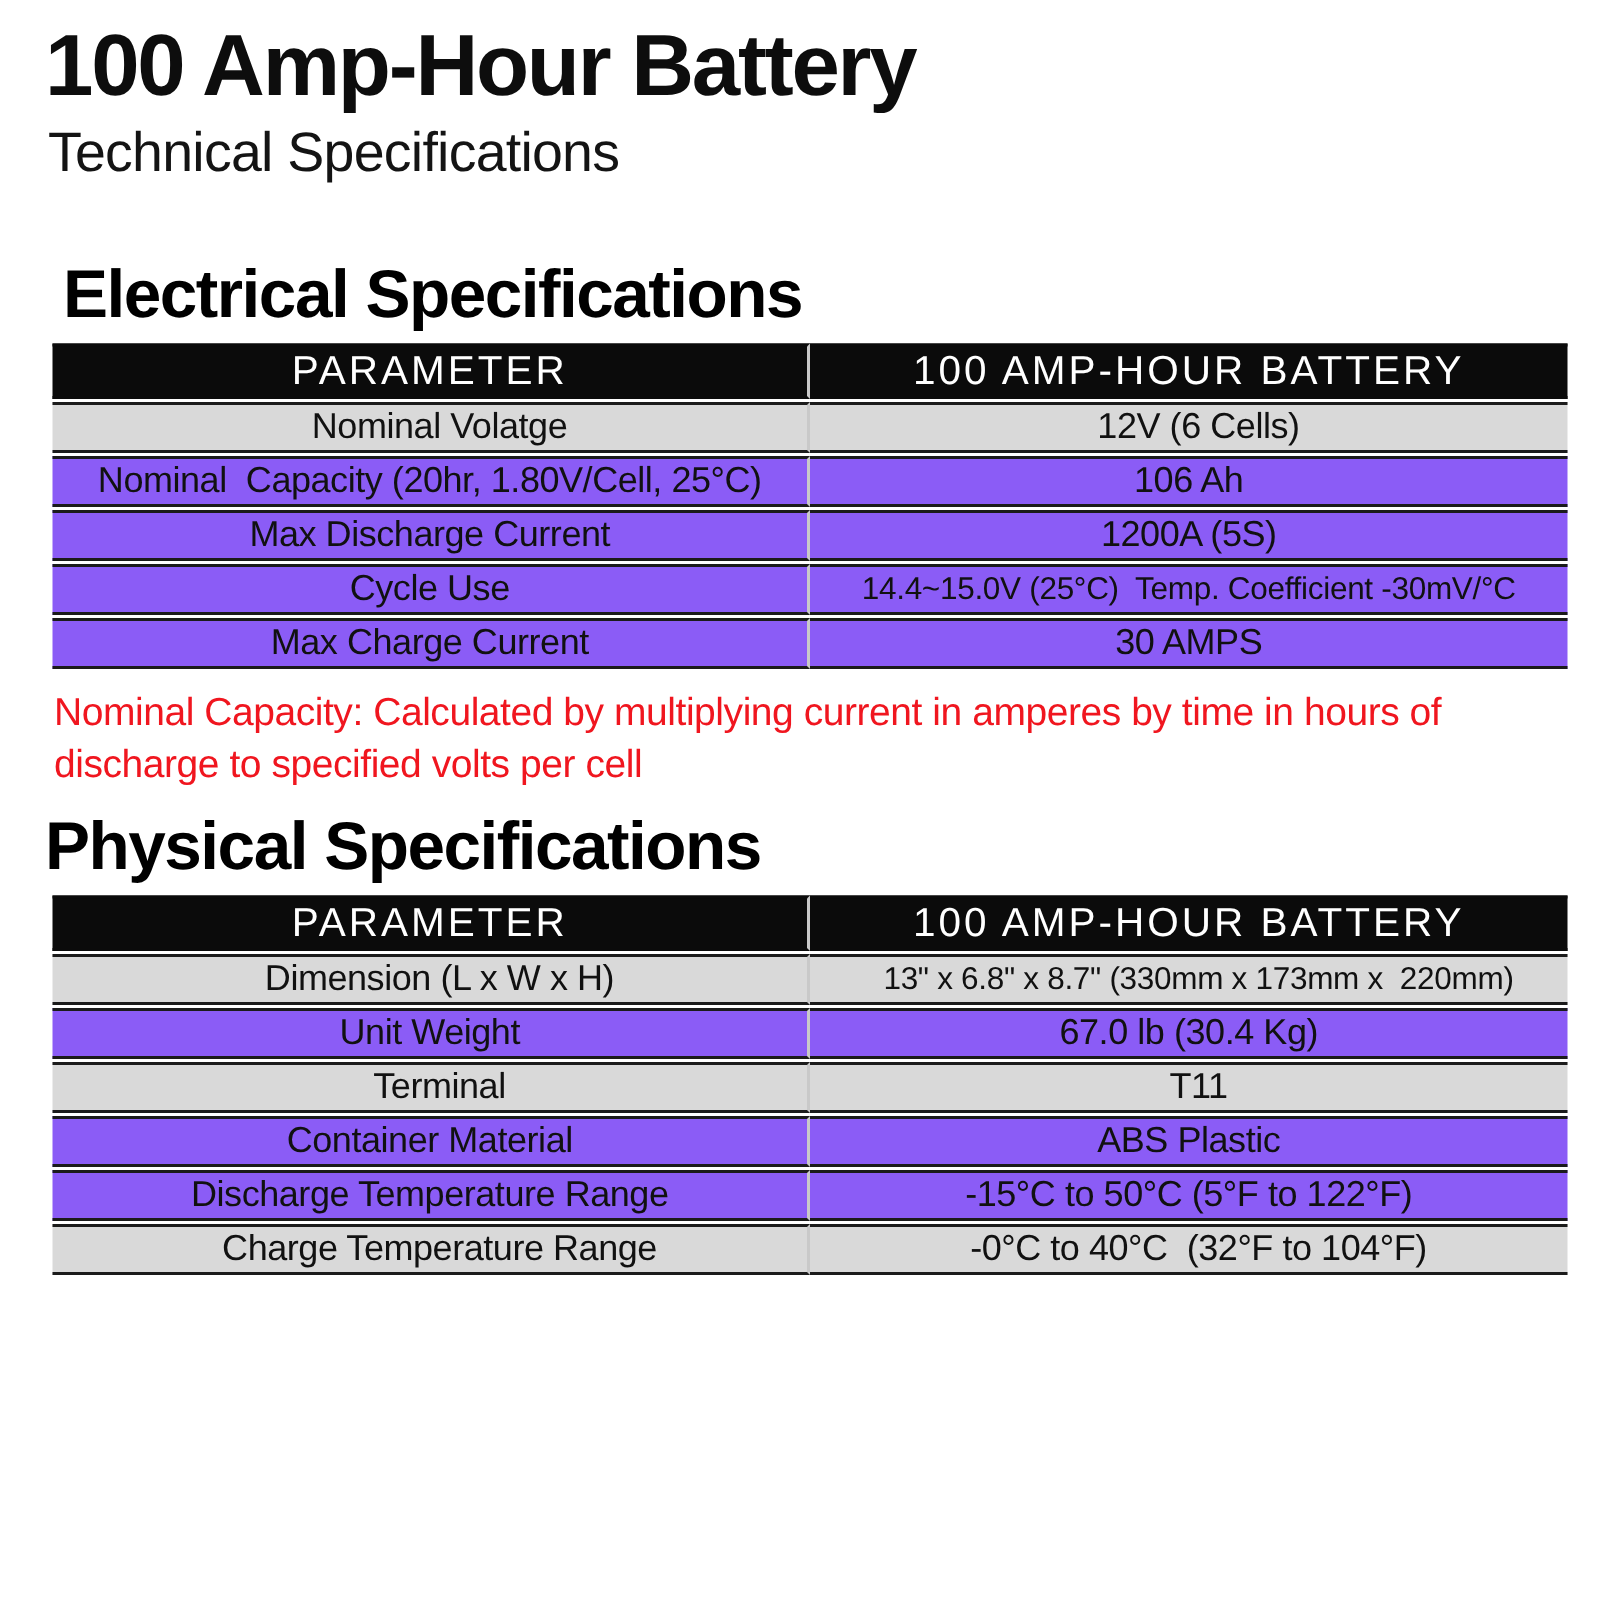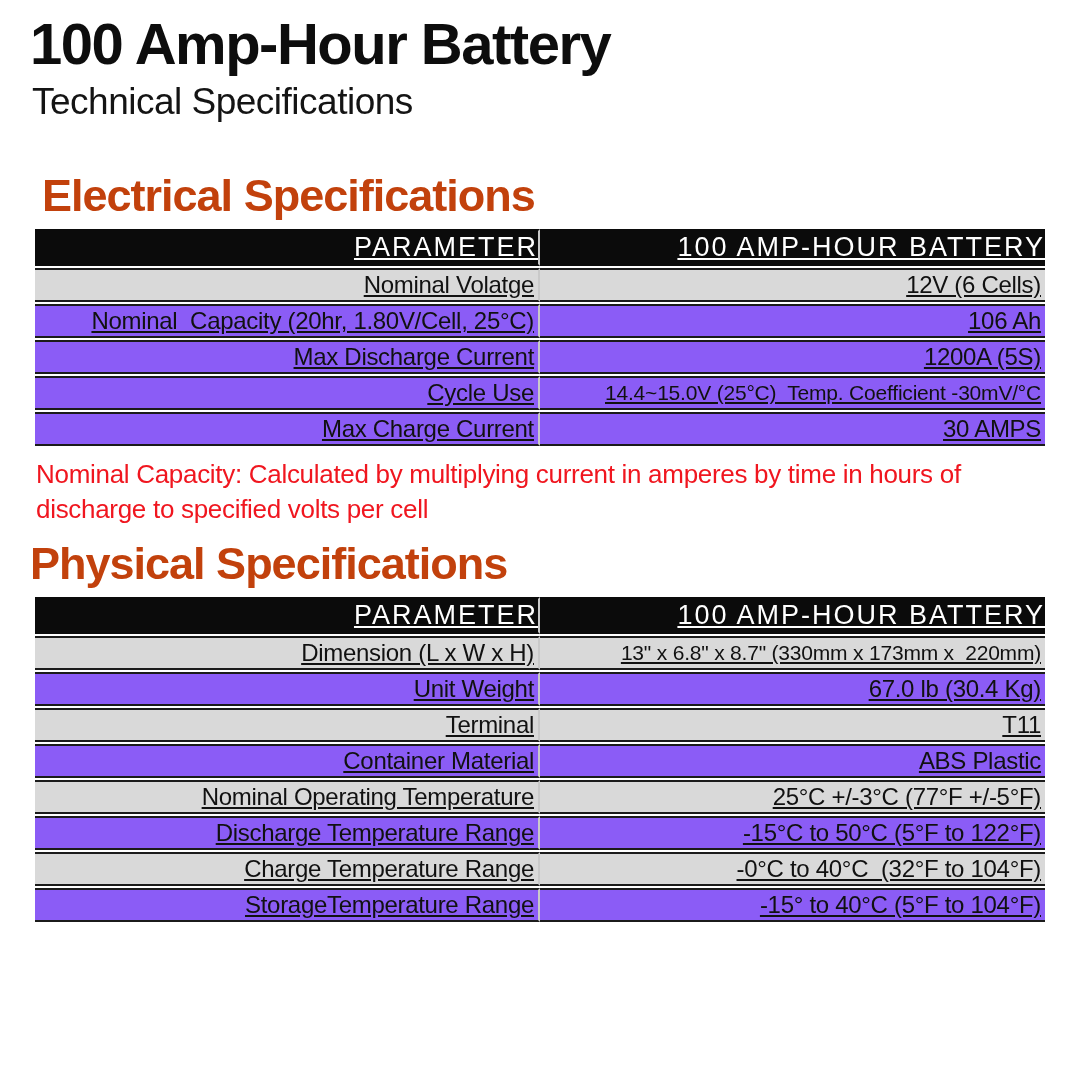--- a/index.html
+++ b/index.html
@@ -30,40 +30,39 @@
     margin:6px 0 0 32px;
     font-size:37px;
     font-weight:400;
     letter-spacing:-0.5px;
     color:#141414;
   }
   h2.section-heading{
     font-size:45px;
     font-weight:800;
     letter-spacing:-1px;
-    color:#c2410c;
+    color:#000000;
     line-height:1.0;
   }
   h2.electrical{margin:50px 0 9px 42px;}
   h2.physical{margin:14px 0 9px 30px;}
   table.spec-table{
     margin-left:35px;
     width:1010px;
     border-collapse:separate;
     border-spacing:0 2px;
     table-layout:fixed;
   }
   table.spec-table th,
   table.spec-table td{
-    text-align:right;
+    text-align:center;
     vertical-align:middle;
     white-space:pre-wrap;
     border-top:2px solid var(--border);
     border-bottom:2px solid var(--border);
-    text-decoration:underline;
   }
   table.spec-table th{
     background:var(--header-bg);
     color:#ffffff;
     font-size:27px;
     font-weight:500;
     letter-spacing:2px;
     height:37px;
     border-color:var(--header-bg);
   }
@@ -155,33 +154,25 @@
             <td>67.0 lb (30.4 Kg)</td>
           </tr>
           <tr class="alt">
             <td>Terminal</td>
             <td>T11</td>
           </tr>
           <tr>
             <td>Container Material</td>
             <td>ABS Plastic</td>
           </tr>
-          <tr class="alt">
-            <td>Nominal Operating Temperature</td>
-            <td>25°C +/-3°C (77°F +/-5°F)</td>
-          </tr>
           <tr>
             <td>Discharge Temperature Range</td>
             <td>-15°C to 50°C (5°F to 122°F)</td>
           </tr>
           <tr class="alt">
             <td>Charge Temperature Range</td>
             <td>-0°C to 40°C  (32°F to 104°F)</td>
           </tr>
-          <tr>
-            <td>StorageTemperature Range</td>
-            <td>-15° to 40°C (5°F to 104°F)</td>
-          </tr>
         </tbody>
     </table>
   </section>
 
 </div>
 
 </body></html>

